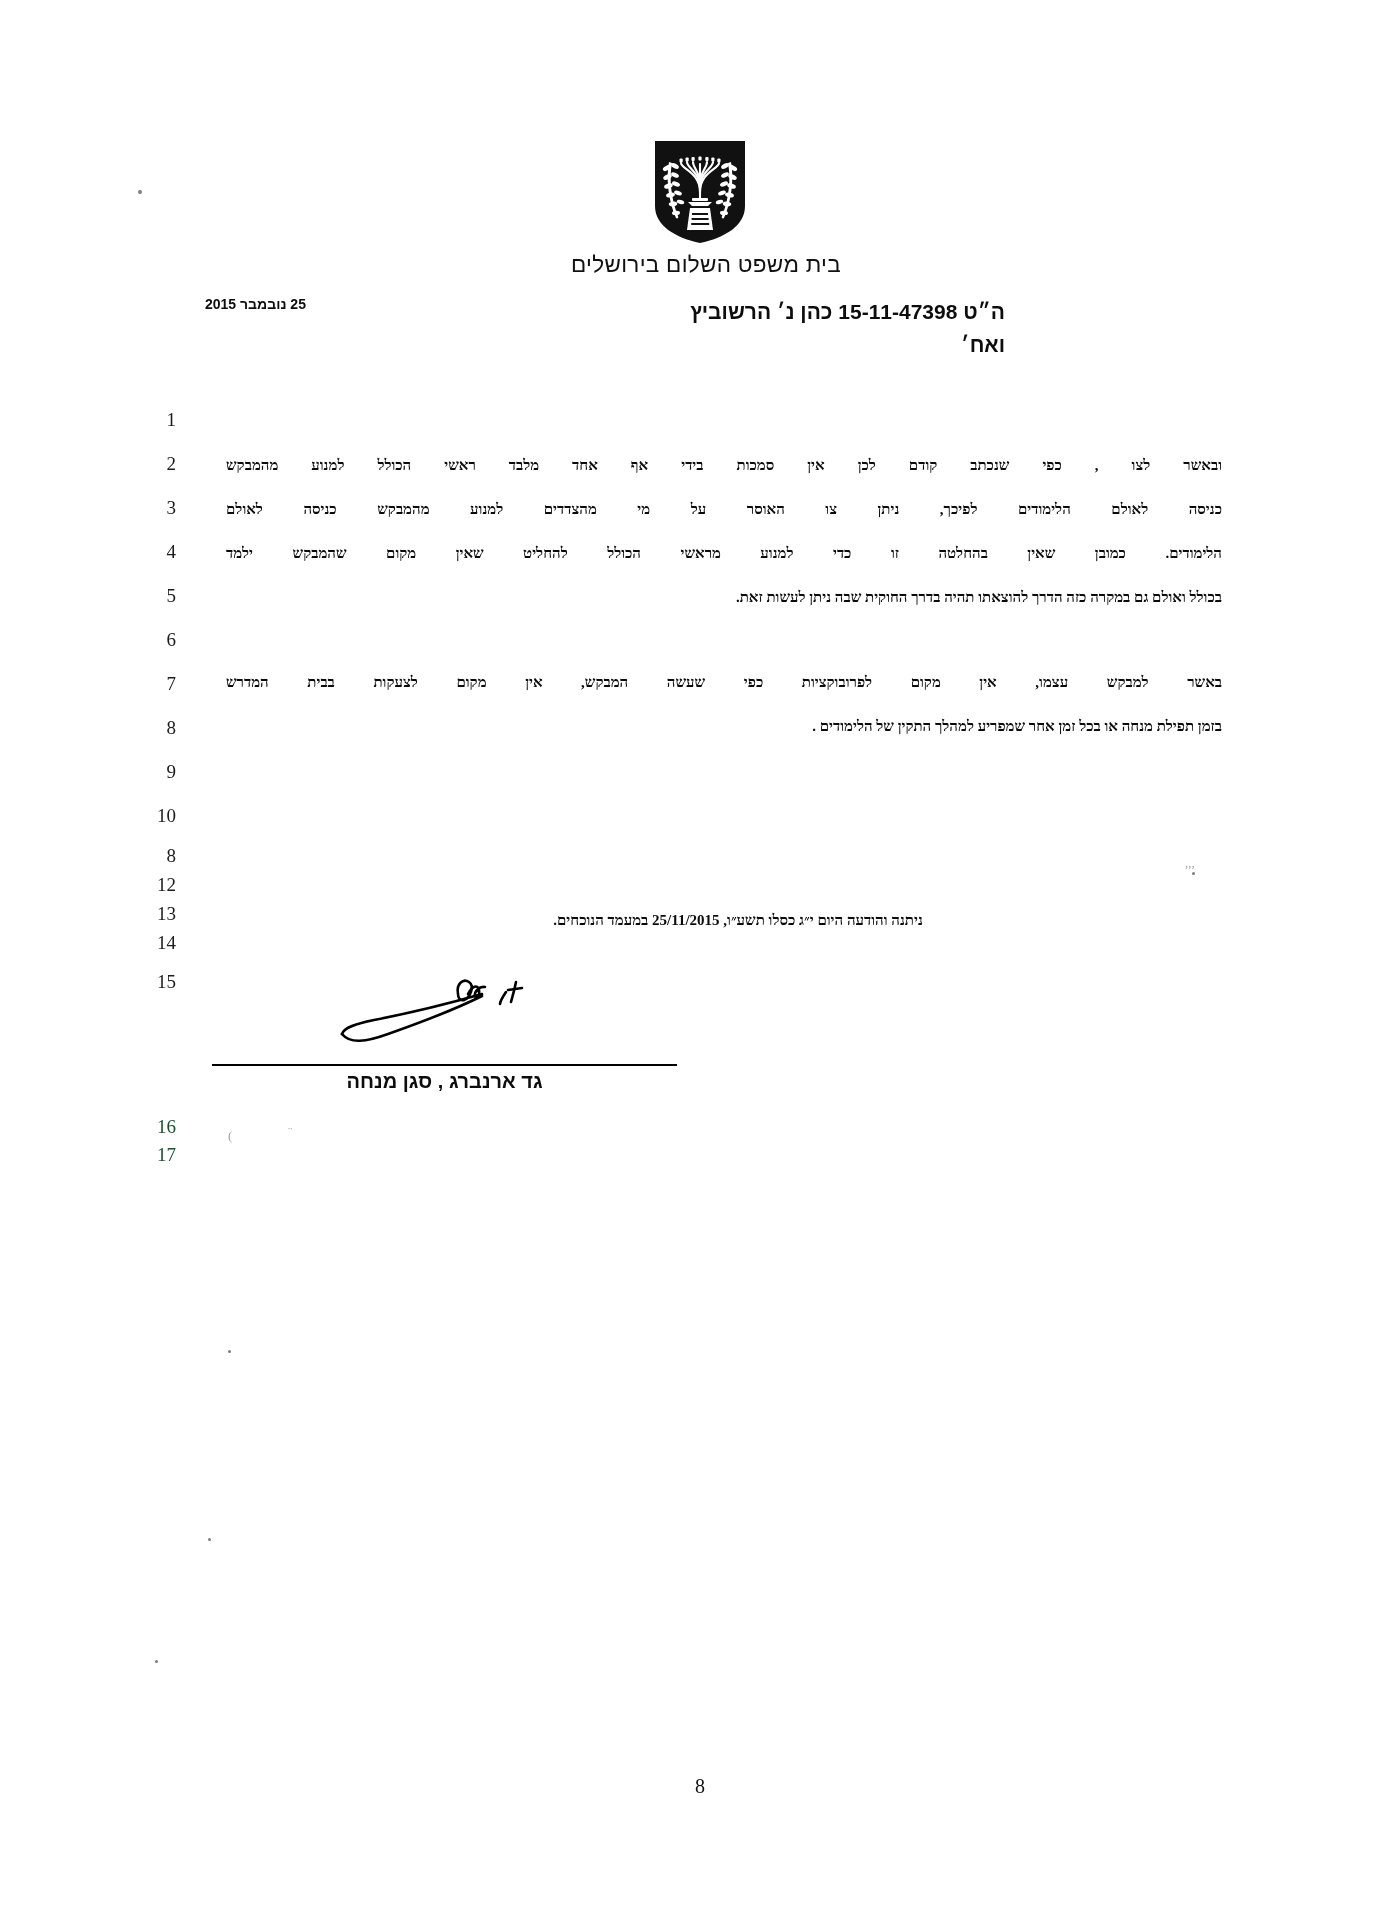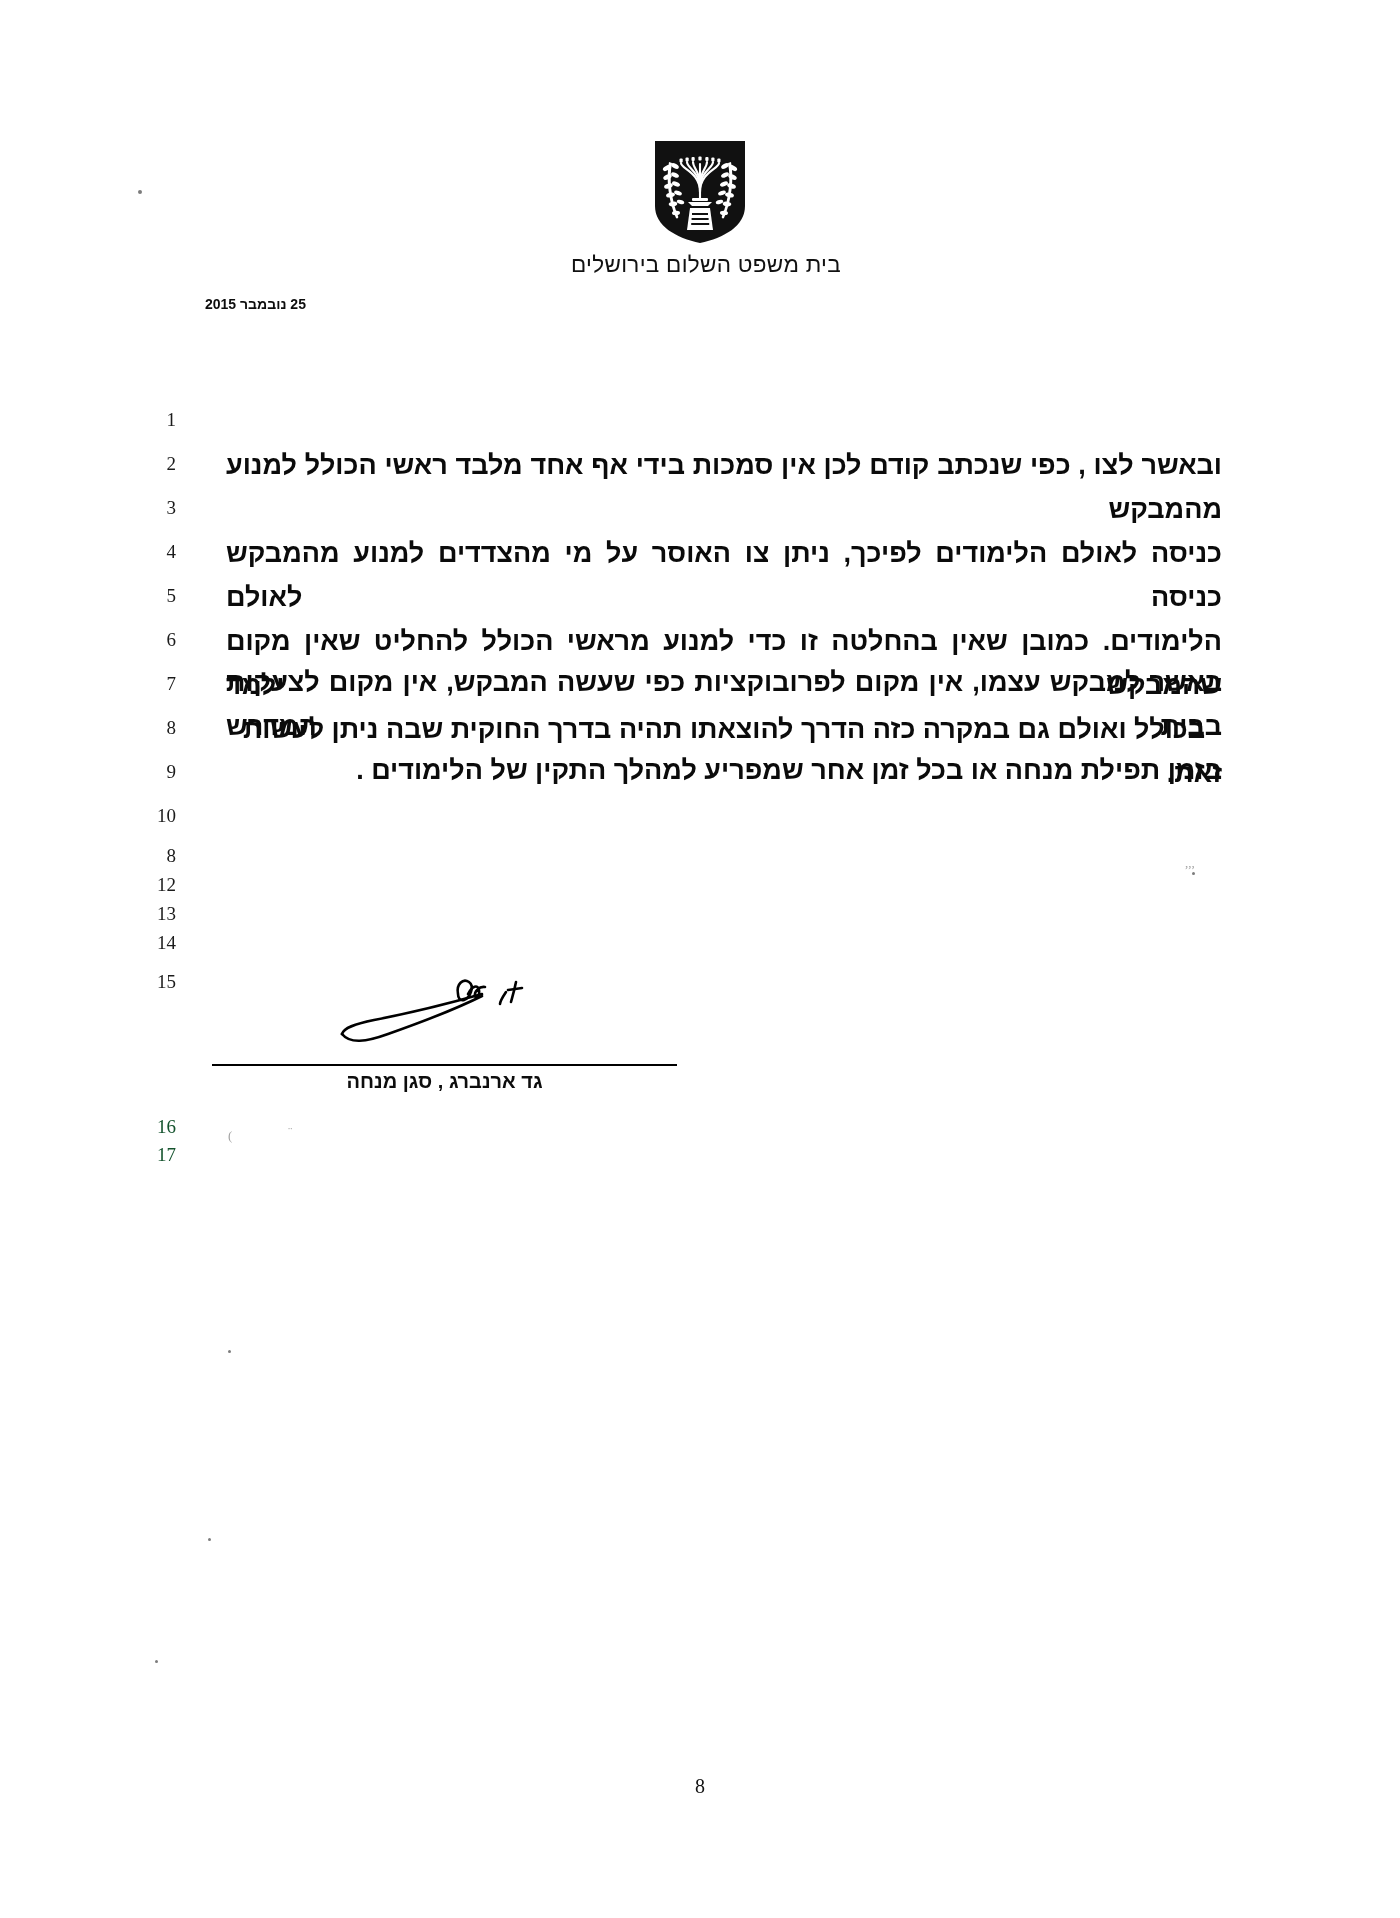--- a/index.html
+++ b/index.html
@@ -101,23 +101,23 @@
     line-height: 1;
   }
 
   
   .body-block {
     position: absolute;
     right: 178px;
     left: 190px;
     direction: rtl;
     text-align: justify;
-    font-family: Liberation Sans, sans-serif;
+    font-family: Liberation Serif, serif;
     font-weight: bold;
-    font-size: 27px;
+    font-size: 15px;
     color: #0b0b0b;
     margin-left: 36px;
   }
   .body-block p {
     margin: 0;
     line-height: 44px;
     text-align: justify;
     text-align-last: justify;
   }
   .body-block p.last-free {
@@ -270,20 +270,24 @@
           <rect x="40" y="75" width="16" height="2"></rect>
           <rect x="39.6" y="80" width="17" height="2"></rect>
           <rect x="39.2" y="85" width="18" height="2"></rect>
         </g>
       </svg>
     </div>
   </div>
 
   <div class="court-title">בית משפט השלום בירושלים</div>
 
+  <div class="case-line">
+    <span>ה״ט 15-11-47398 כהן נ׳ הרשוביץ</span>
+    <span class="second">ואח׳</span>
+  </div>
 
   <div class="date-line">25 נובמבר 2015</div>
 
   <div class="gutter">
     <span class="ln" style="margin-top:0;">1</span>
     <span class="ln" style="margin-top:25px;">2</span>
     <span class="ln" style="margin-top:25px;">3</span>
     <span class="ln" style="margin-top:25px;">4</span>
     <span class="ln" style="margin-top:25px;">5</span>
     <span class="ln" style="margin-top:25px;">6</span>
@@ -304,20 +308,23 @@
     <p>הלימודים. כמובן שאין בהחלטה זו כדי למנוע מראשי הכולל להחליט שאין מקום שהמבקש ילמד</p>
     <p class="last-free" style="text-align:center;">בכולל ואולם גם במקרה כזה הדרך להוצאתו תהיה בדרך החוקית שבה ניתן לעשות זאת.</p>
   </div>
 
   <div class="body-block" id="para2">
     <p>באשר למבקש עצמו, אין מקום לפרובוקציות כפי שעשה המבקש, אין מקום לצעקות בבית המדרש</p>
     <p class="last-free" style="text-align:center;">בזמן תפילת מנחה או בכל זמן אחר שמפריע למהלך התקין של הלימודים .</p>
   </div>
 
 
+  <div class="body-block" id="para4">
+    <p class="center-ish">ניתנה והודעה היום י״ג כסלו תשע״ו, 25/11/2015 במעמד הנוכחים.</p>
+  </div>
 
   <div class="signature-art">
     <svg viewBox="0 0 260 80" width="260" height="80" aria-hidden="true">
       <g fill="none" stroke="#000000" stroke-width="2.6" stroke-linecap="round" stroke-linejoin="round">
         <path d="M12 62 C20 72 36 70 58 62 C92 50 128 36 152 24"></path>
         <path d="M12 62 C14 56 24 52 44 48 C80 41 124 30 152 22"></path>
         <path d="M128 22 C126 12 133 6 139 10 C145 14 140 26 134 28 C130 29 128 26 128 22 Z"></path>
         <path d="M138 22 C142 14 148 12 149 18 C150 24 146 28 145 24 C144 20 149 14 155 15"></path>
         <path d="M176 20 C172 26 170 30 170 32"></path>
         <path d="M186 10 C184 20 182 26 181 30"></path>

